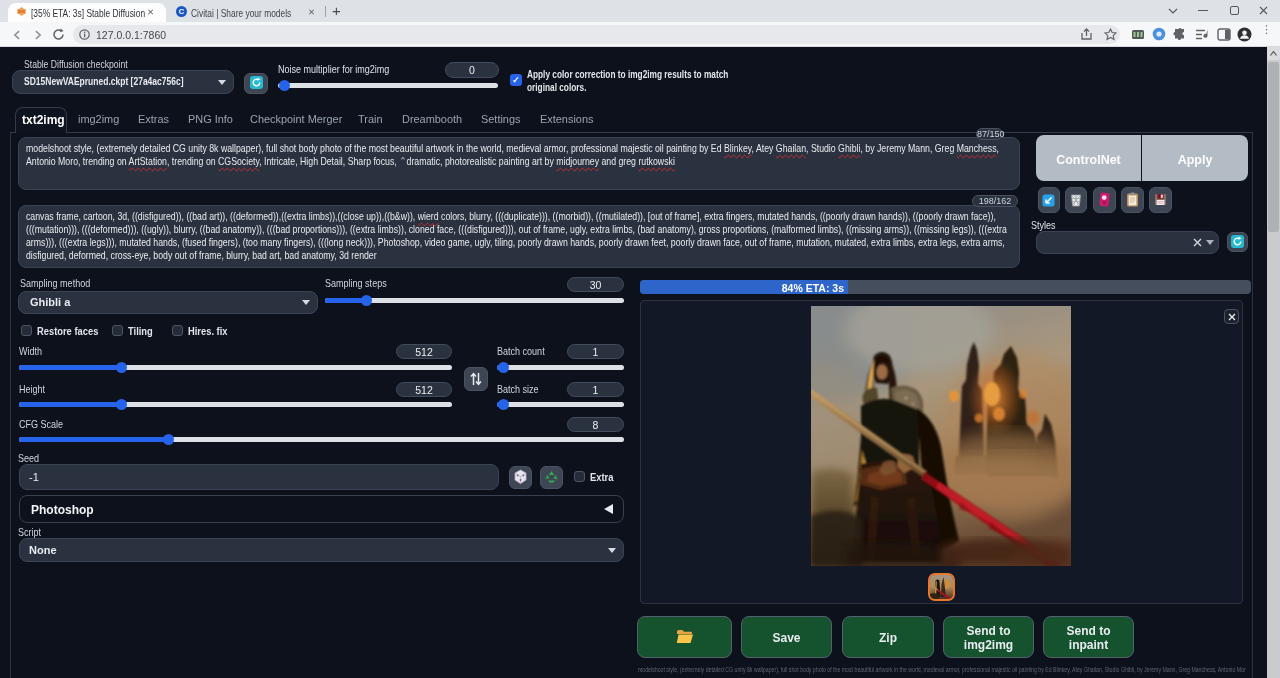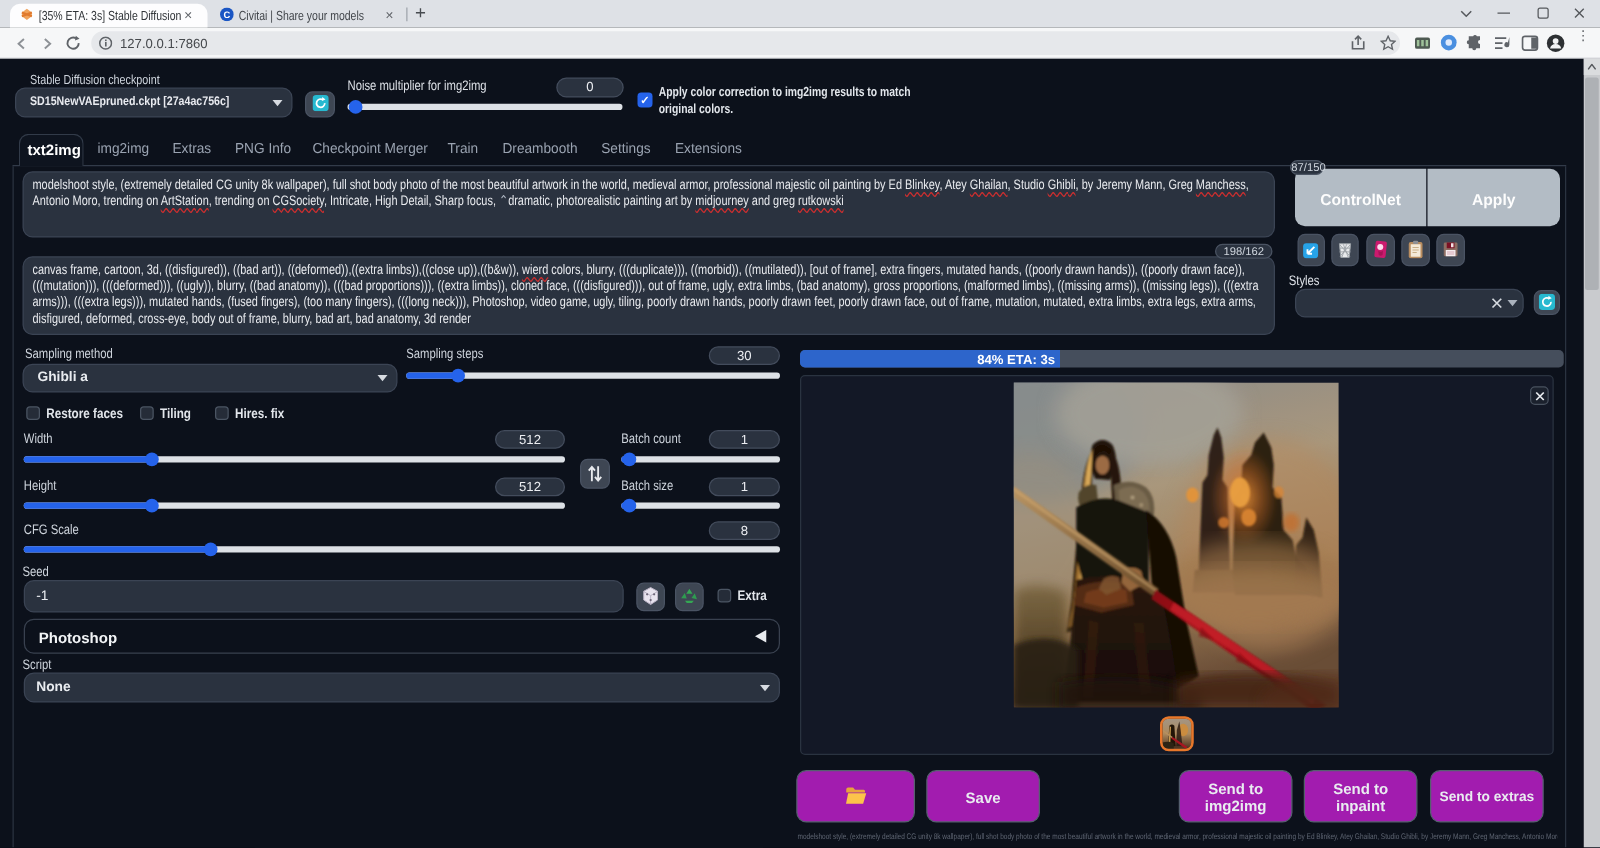--- a/index.html
+++ b/index.html
@@ -20,21 +20,21 @@
 .numbox { position:absolute; background:#2a323f; border:1px solid #434c5c; border-radius:9px; color:#eceef2; font-size:10.5px; text-align:center; }
 .track { position:absolute; height:5px; border-radius:3px; background:#dde1e6; }
 .fill { position:absolute; height:5px; border-radius:3px 0 0 3px; background:#2563eb; }
 .knob { position:absolute; width:11px; height:11px; border-radius:50%; background:#2563eb; }
 .cb { position:absolute; width:11px; height:11px; border-radius:3px; background:#252c38; border:1px solid #4b5563; }
 .cb-on { position:absolute; width:12px; height:12px; border-radius:3px; background:#2563eb; color:#fff; font-size:9px; font-weight:bold; text-align:center; line-height:12px; }
 .cblbl { position:absolute; font-size:11px; color:#e2e6eb; white-space:nowrap; transform:scaleX(0.85); transform-origin:0 50%; }
 .caret { position:absolute; width:0; height:0; border-left:4px solid transparent; border-right:4px solid transparent; border-top:5px solid #d7dbe1; }
 .gbtn { position:absolute; background:#3e4653; border:1px solid #4a5363; border-radius:6px; }
 .tabtxt { position:absolute; font-size:11.5px; color:#9aa3b1; white-space:nowrap; transform:scaleX(0.95); transform-origin:0 50%; }
-.bigbtn { position:absolute; background:#a21caf; border:1px solid #555f6e; border-radius:8px; color:#e9ecf0; font-weight:bold; font-size:12px; text-align:center; }
+.bigbtn { position:absolute; background:#14532d; border:1px solid #555f6e; border-radius:8px; color:#e9ecf0; font-weight:bold; font-size:12px; text-align:center; }
 .badge { position:absolute; background:#2a323f; border:1px solid #4a5362; border-radius:9px; color:#ced4dc; font-size:9px; text-align:center; line-height:11px; z-index:5; }
 .ptxt { font-size:11px; line-height:13.2px; color:#e9ebef; transform:scaleX(0.795); transform-origin:0 50%; }
 .sq { text-decoration:underline; text-decoration-style:wavy; text-decoration-color:#cf2e2e; text-decoration-thickness:1px; text-underline-offset:2px; }
 </style>
 </head>
 <body>
 <div id="stage">
 
 <div id="tabstrip"></div>
 <div id="toolbar"></div>
@@ -149,21 +149,21 @@
 <div class="tabtxt" style="left:250px;top:113px;">Checkpoint Merger</div>
 <div class="tabtxt" style="left:358px;top:113px;">Train</div>
 <div class="tabtxt" style="left:402px;top:113px;">Dreambooth</div>
 <div class="tabtxt" style="left:481px;top:113px;">Settings</div>
 <div class="tabtxt" style="left:540px;top:113px;">Extensions</div>
 
 <div class="abs" style="left:10px;top:133px;width:1px;height:545px;background:#2a3340;"></div>
 <div class="abs" style="left:1252px;top:133px;width:1px;height:545px;background:#2a3340;"></div>
 
 <div class="input" style="left:18px;top:137px;width:1002px;height:53px;border-radius:8px;"></div>
-<div class="badge" style="left:1032px;top:128px;width:27px;height:12px;">87/150</div>
+<div class="badge" style="left:976px;top:128px;width:27px;height:12px;">87/150</div>
 <div class="abs ptxt" style="left:26px;top:142px;width:1250px;white-space:nowrap;">modelshoot style, (extremely detailed CG unity 8k wallpaper), full shot body photo of the most beautiful artwork in the world, medieval armor, professional majestic oil painting by Ed <span class="sq">Blinkey</span>, Atey <span class="sq">Ghailan</span>, Studio <span class="sq">Ghibli</span>, by Jeremy Mann, Greg <span class="sq">Manchess</span>,</div>
 <div class="abs ptxt" style="left:26px;top:155px;width:1250px;white-space:nowrap;">Antonio Moro, trending on <span class="sq">ArtStation</span>, trending on <span class="sq">CGSociety</span>, Intricate, High Detail, Sharp focus, <span style="color:#aeb6c2;">⌃</span>dramatic, photorealistic painting art by <span class="sq">midjourney</span> and greg <span class="sq">rutkowski</span></div>
 <div class="input" style="left:18px;top:205px;width:1002px;height:63px;border-radius:8px;"></div>
 <div class="badge" style="left:972px;top:195px;width:46px;height:12px;">198/162</div>
 <div class="abs ptxt" style="left:26px;top:210px;width:1250px;white-space:nowrap;">canvas frame, cartoon, 3d, ((disfigured)), ((bad art)), ((deformed)),((extra limbs)),((close up)),((b&amp;w)), <span class="sq">wierd</span> colors, blurry, (((duplicate))), ((morbid)), ((mutilated)), [out of frame], extra fingers, mutated hands, ((poorly drawn hands)), ((poorly drawn face)),</div>
 <div class="abs ptxt" style="left:26px;top:223px;width:1250px;white-space:nowrap;">(((mutation))), (((deformed))), ((ugly)), blurry, ((bad anatomy)), (((bad proportions))), ((extra limbs)), cloned face, (((disfigured))), out of frame, ugly, extra limbs, (bad anatomy), gross proportions, (malformed limbs), ((missing arms)), ((missing legs)), (((extra</div>
 <div class="abs ptxt" style="left:26px;top:236px;width:1250px;white-space:nowrap;">arms))), (((extra legs))), mutated hands, (fused fingers), (too many fingers), (((long neck))), Photoshop, video game, ugly, tiling, poorly drawn hands, poorly drawn feet, poorly drawn face, out of frame, mutation, mutated, extra limbs, extra legs, extra arms,</div>
 <div class="abs ptxt" style="left:26px;top:249px;width:1250px;white-space:nowrap;">disfigured, deformed, cross-eye, body out of frame, blurry, bad art, bad anatomy, 3d render</div>
 
 <div class="abs" style="left:1036px;top:135px;width:105px;height:46px;background:#b3bcc5;border-radius:8px 0 0 8px;"></div>
@@ -431,21 +431,21 @@
         <path d="M0 19 Q5 17.5 9 19.5 L9 24 L0 24 Z" fill="#2e2414"></path>
       </svg>
 </div>
 
 <div class="bigbtn" style="left:637px;top:616px;width:95px;height:42px;"></div>
 <svg class="abs" style="left:676px;top:629px" width="18" height="15" viewBox="0 0 18 15">
       <path d="M1 2.5 Q1 1 2.5 1 L6.5 1 L8 2.8 L15 2.8 Q16 2.8 16 4 L16 5 L1 5 Z" fill="#e8a33d"></path>
       <path d="M2.5 5.5 L17 5.5 L14.5 14 L0.8 14 Z" fill="#fcc34b"></path>
     </svg>
 <div class="bigbtn" style="left:741px;top:616px;width:91px;height:42px;line-height:42px;">Save</div>
+<div class="bigbtn" style="left:842px;top:616px;width:92px;height:42px;line-height:42px;">Zip</div>
 <div class="bigbtn" style="left:943px;top:616px;width:91px;height:42px;">
       <div style="margin-top:7px;line-height:14px;">Send to<br>img2img</div>
     </div>
 <div class="bigbtn" style="left:1043px;top:616px;width:91px;height:42px;">
       <div style="margin-top:7px;line-height:14px;">Send to<br>inpaint</div>
     </div>
-<div class="bigbtn" style="left:1144px;top:616px;width:91px;height:42px;line-height:42px;font-size:11px;">Send to extras</div>
 <div class="abs" style="left:638px;top:666px;width:760px;height:9px;overflow:hidden;font-size:6.5px;color:#5f6673;white-space:nowrap;transform:scaleX(0.8);transform-origin:0 50%;">modelshoot style, (extremely detailed CG unity 8k wallpaper), full shot body photo of the most beautiful artwork in the world, medieval armor, professional majestic oil painting by Ed Blinkey, Atey Ghailan, Studio Ghibli, by Jeremy Mann, Greg Manchess, Antonio Moro</div>
 </div>
 
 </body></html>

